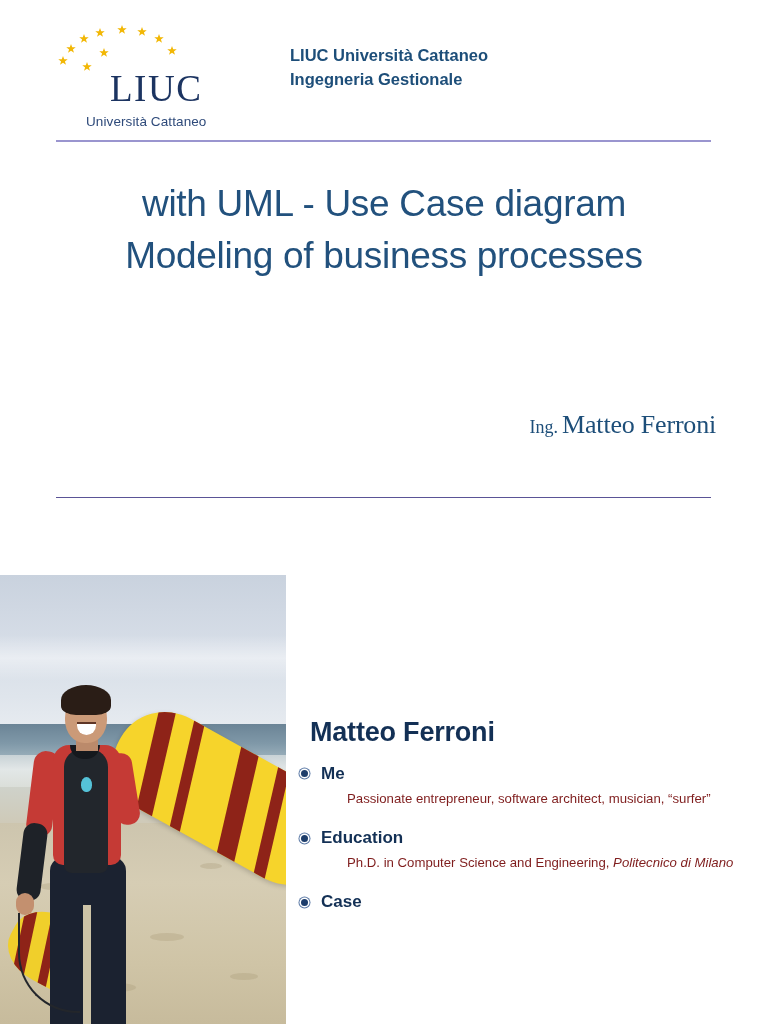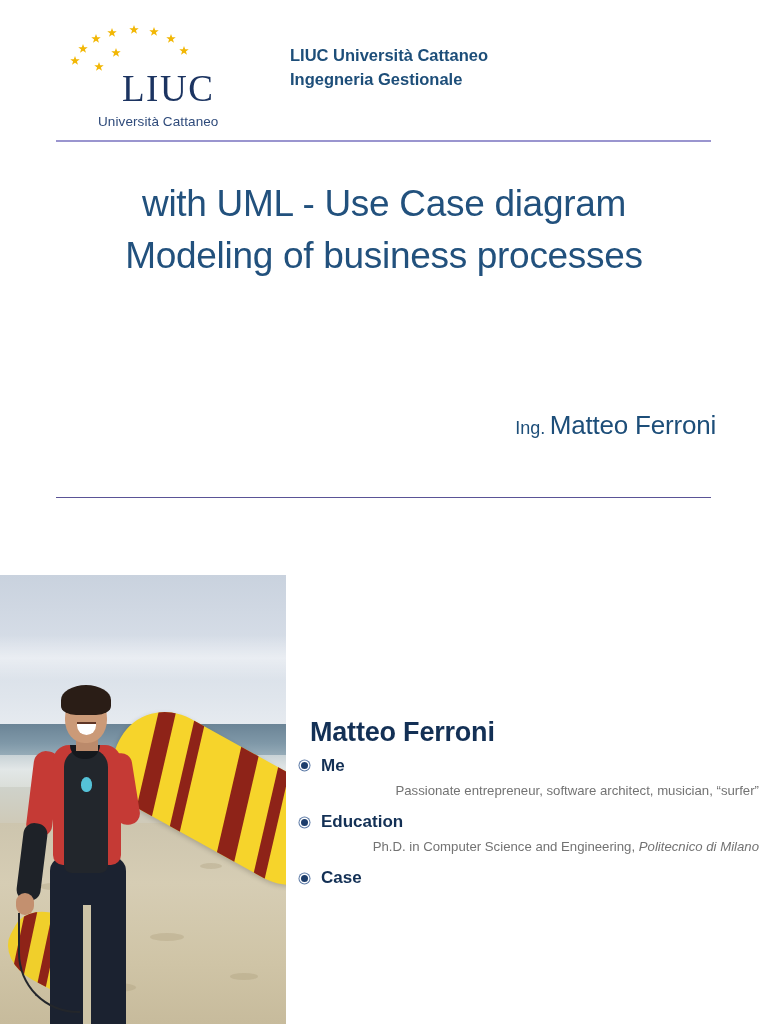--- a/index.html
+++ b/index.html
@@ -18,21 +18,21 @@
 
   
   .header {
     position: absolute;
     left: 0; top: 0;
     width: 768px;
     height: 150px;
   }
   .logo {
     position: absolute;
-    left: 68px;
+    left: 56px;
     top: 22px;
     width: 180px;
     height: 100px;
   }
   .logo-stars {
     position: absolute;
     left: 0; top: 0;
     width: 130px;
     height: 62px;
   }
@@ -105,20 +105,21 @@
   }
   .maintitle .line { display: block; }
 
   .author {
     position: absolute;
     right: 52px;
     top: 410px;
     text-align: left;
     color: #1d4e79;
     white-space: nowrap;
+    font-family: Liberation Serif, serif;
   }
   .author .honorific {
     font-size: 18px;
     font-weight: 400;
     vertical-align: baseline;
   }
   .author .name {
     font-size: 26px;
     font-weight: 400;
     letter-spacing: -0.2px;
@@ -299,21 +300,21 @@
     font-size: 27px;
     font-weight: bold;
     letter-spacing: -0.2px;
     margin: 0 0 8px 14px;
     line-height: 1.1;
   }
   .bullet-row {
     position: relative;
     display: flex;
     align-items: center;
-    margin-top: 8px;
+    margin-top: 16px;
     margin-bottom: 2px;
   }
   .bullet-glyph {
     width: 16px;
     flex: 0 0 16px;
     display: flex;
     align-items: center;
     justify-content: center;
   }
   .bullet-glyph i {
@@ -324,26 +325,25 @@
     box-shadow: 0 0 0 1.5px #ffffff, 0 0 0 2.5px #5b79a6;
   }
   .bullet-label {
     color: #133055;
     font-size: 17px;
     font-weight: bold;
     margin-left: 9px;
     line-height: 1.2;
   }
   .sub-line {
-    color: #737373;
+    color: #7f1d1d;
     font-size: 13.2px;
     line-height: 1.95;
     margin-left: 51px;
     max-width: 412px;
-    text-align: right;
   }
   .sub-line i { font-style: italic; }
 </style>
 </head>
 <body>
 
 <div class="header">
 
   <div class="logo">
     <svg class="logo-stars" viewBox="0 0 130 62">

